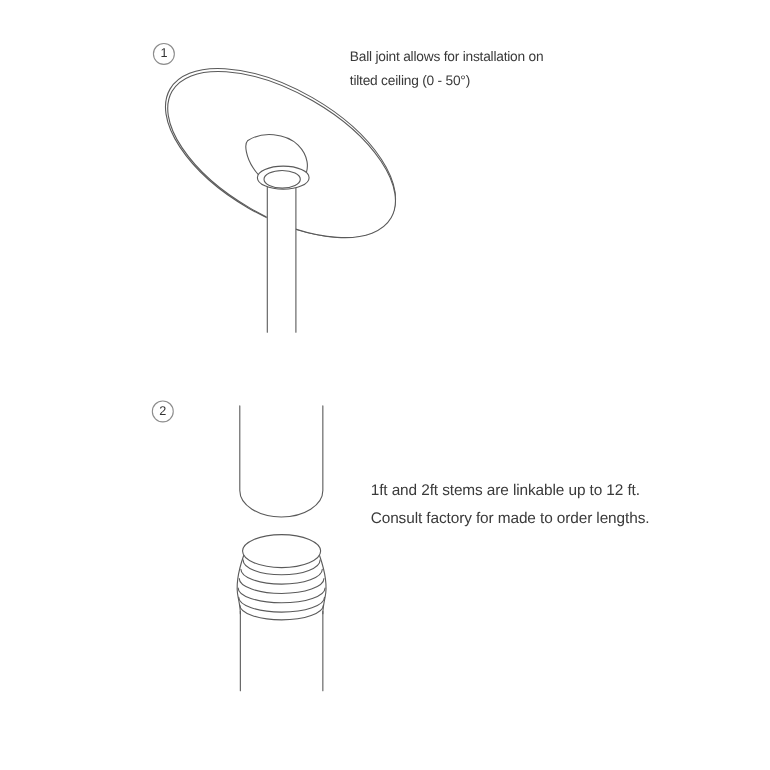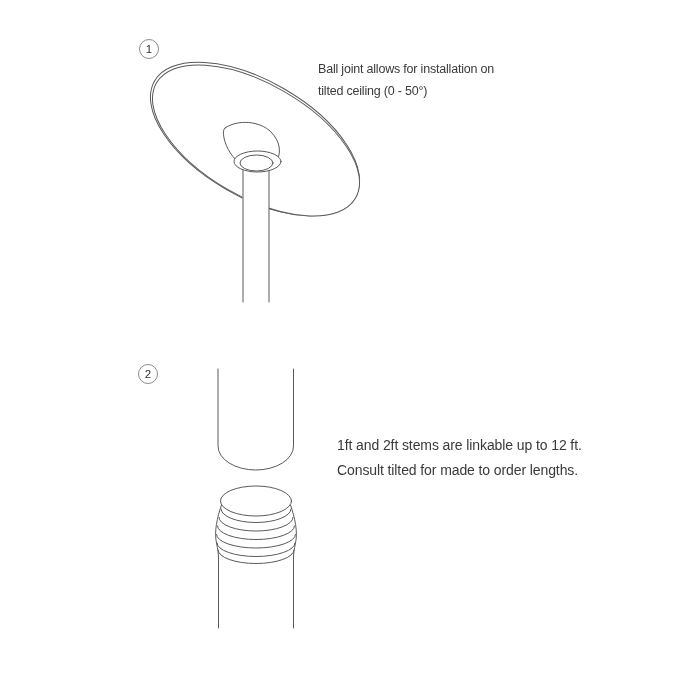--- a/index.html
+++ b/index.html
@@ -37,21 +37,21 @@
   }
   #callout-1 { left: 139px; top: 39px; }
   #callout-2 { left: 138px; top: 364px; }
   .note {
     position: absolute;
     white-space: nowrap;
     color: var(--text-color, #3a3a3a);
   }
   #note-1 {
     left: 318px;
-    top: 58px;
+    top: 40px;
     font-size: 12.5px;
     line-height: 22px;
     letter-spacing: -0.2px;
   }
   #note-2 {
     left: 337px;
     top: 433px;
     font-size: 14px;
     line-height: 25px;
     letter-spacing: -0.1px;
@@ -110,14 +110,14 @@
 <div class="callout" id="callout-2">
   <span>2</span>
 </div>
 
 <div class="note" id="note-1">
   <div>Ball joint allows for installation on</div>
   <div>tilted ceiling (0 - 50°)</div>
 </div>
 <div class="note" id="note-2">
   <div>1ft and 2ft stems are linkable up to 12 ft.</div>
-  <div>Consult tilted for made to order lengths.</div>
+  <div>Consult factory for made to order lengths.</div>
 </div>
 
 </body></html>

